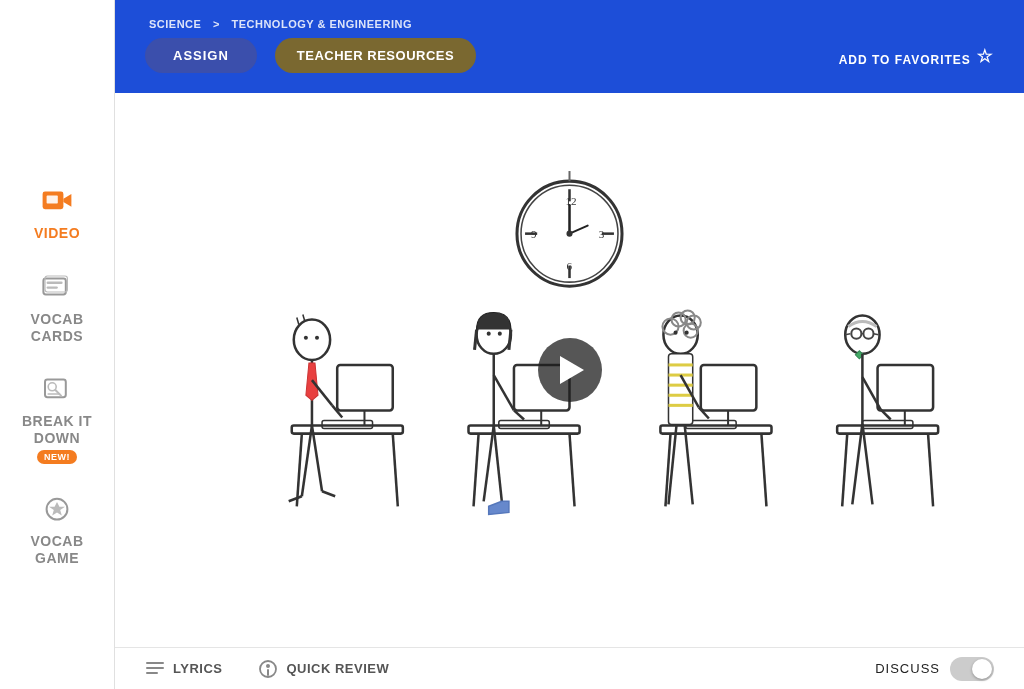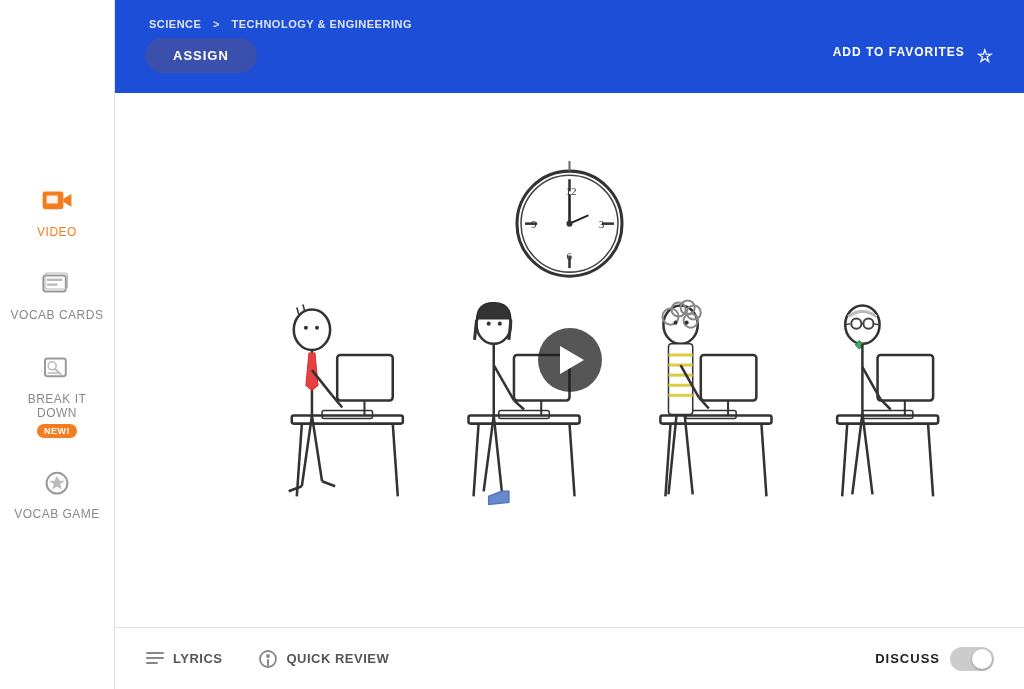--- a/index.html
+++ b/index.html
@@ -32,22 +32,22 @@
     .sidebar-item.active { color: #f47c20; }
     .sidebar-item .icon-box {
       width: 40px;
       height: 36px;
       display: flex;
       align-items: center;
       justify-content: center;
       margin-bottom: 5px;
     }
     .sidebar-item .label {
-      font-size: 12px;
-      font-weight: 400;
+      font-size: 14px;
+      font-weight: 700;
       letter-spacing: 0.5px;
       text-transform: uppercase;
       line-height: 1.2;
     }
     .new-badge {
       background: #f47c20;
       color: #fff;
       font-size: 9px;
       font-weight: 800;
       border-radius: 10px;
@@ -116,22 +116,22 @@
       cursor: pointer;
       text-transform: uppercase;
     }
     .add-favorites {
       color: #fff;
       font-size: 12px;
       font-weight: 700;
       letter-spacing: 1px;
       text-transform: uppercase;
       display: flex;
-      align-items: flex-start;
-      gap: 12px;
+      align-items: flex-end;
+      gap: 6px;
       cursor: pointer;
     }
     .star-icon {
       font-size: 18px;
     }
 
     
     .content-area {
       flex: 1;
       display: flex;
@@ -180,42 +180,42 @@
     .sketch-scene {
       width: 100%;
       height: 100%;
       position: absolute;
       top: 0; left: 0;
     }
 
     
     .bottom-bar {
       background: #fff;
-      height: 62px;
+      height: 42px;
       display: flex;
       align-items: center;
       padding: 0 30px;
       border-top: 1px solid #e5e5e5;
       gap: 36px;
     }
     .bottom-item {
       display: flex;
       align-items: center;
       gap: 8px;
       cursor: pointer;
       color: #555;
       font-size: 13px;
       font-weight: 700;
       letter-spacing: 0.5px;
       text-transform: uppercase;
     }
     .bottom-spacer { flex: 1; }
     .discuss-label {
       font-size: 13px;
-      font-weight: 700;
+      font-weight: 400;
       letter-spacing: 1px;
       color: #222;
       text-transform: uppercase;
     }
     .toggle {
       width: 44px;
       height: 24px;
       background: #ccc;
       border-radius: 12px;
       position: relative;
@@ -298,20 +298,21 @@
 
   <div class="header">
     <div class="breadcrumb">
       <span>SCIENCE</span>
       <span>&gt;</span>
       <span>TECHNOLOGY &amp; ENGINEERING</span>
     </div>
     <div class="header-actions">
       <div class="btn-group">
         <button class="btn-assign">ASSIGN</button>
+        <button class="btn-teacher">TEACHER RESOURCES</button>
       </div>
       <div class="add-favorites">
         <span>ADD TO FAVORITES</span>
         <span class="star-icon">☆</span>
       </div>
     </div>
   </div>
 
   <div class="content-area">
 

